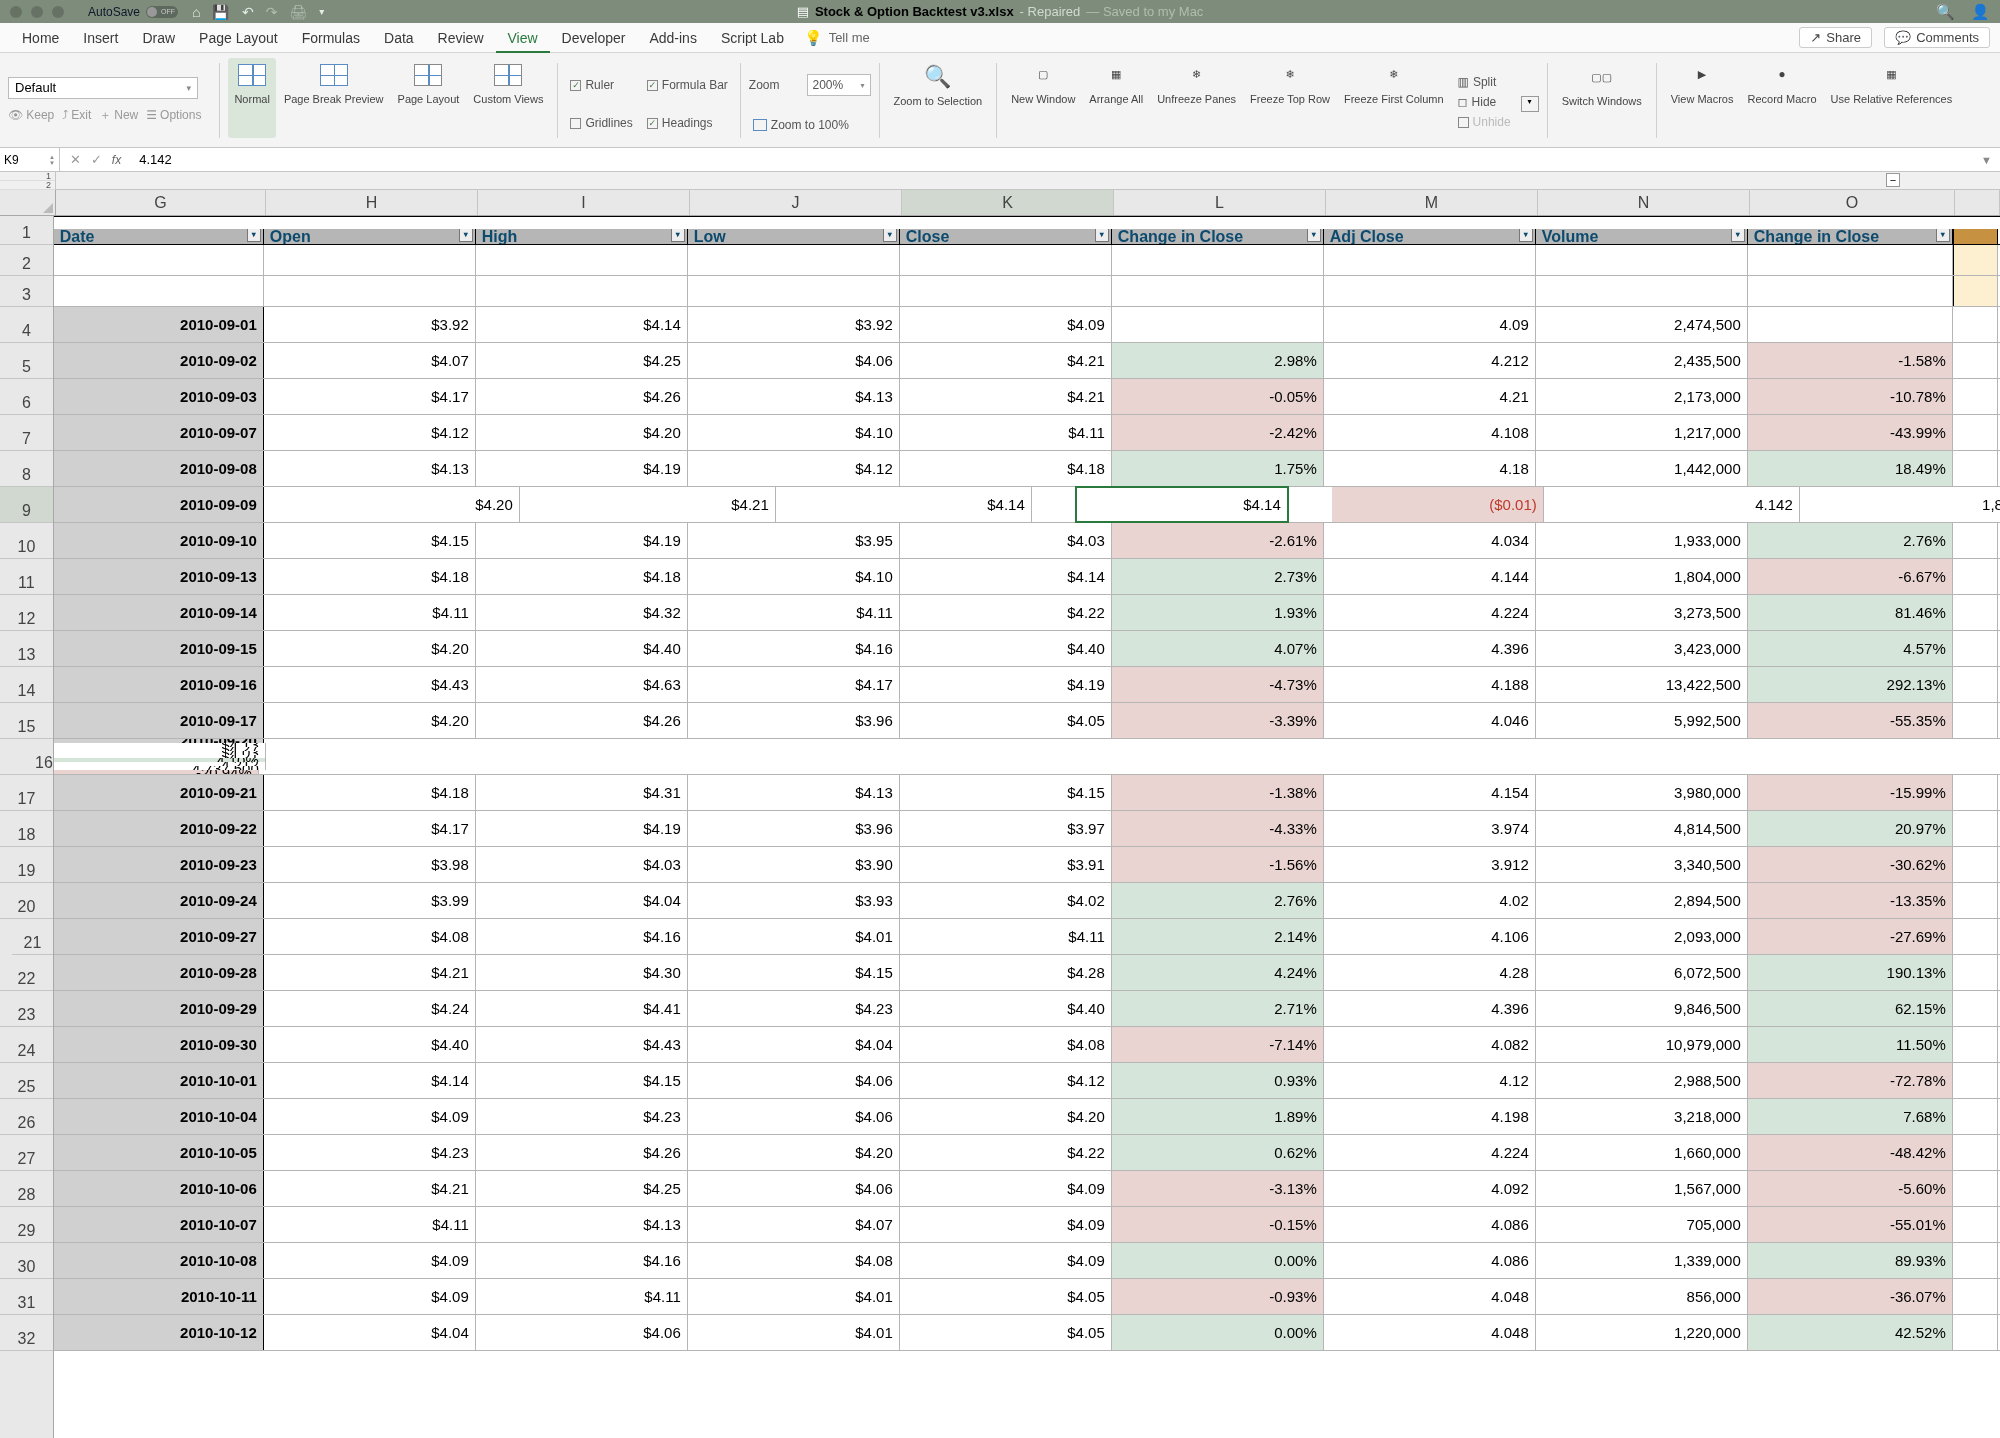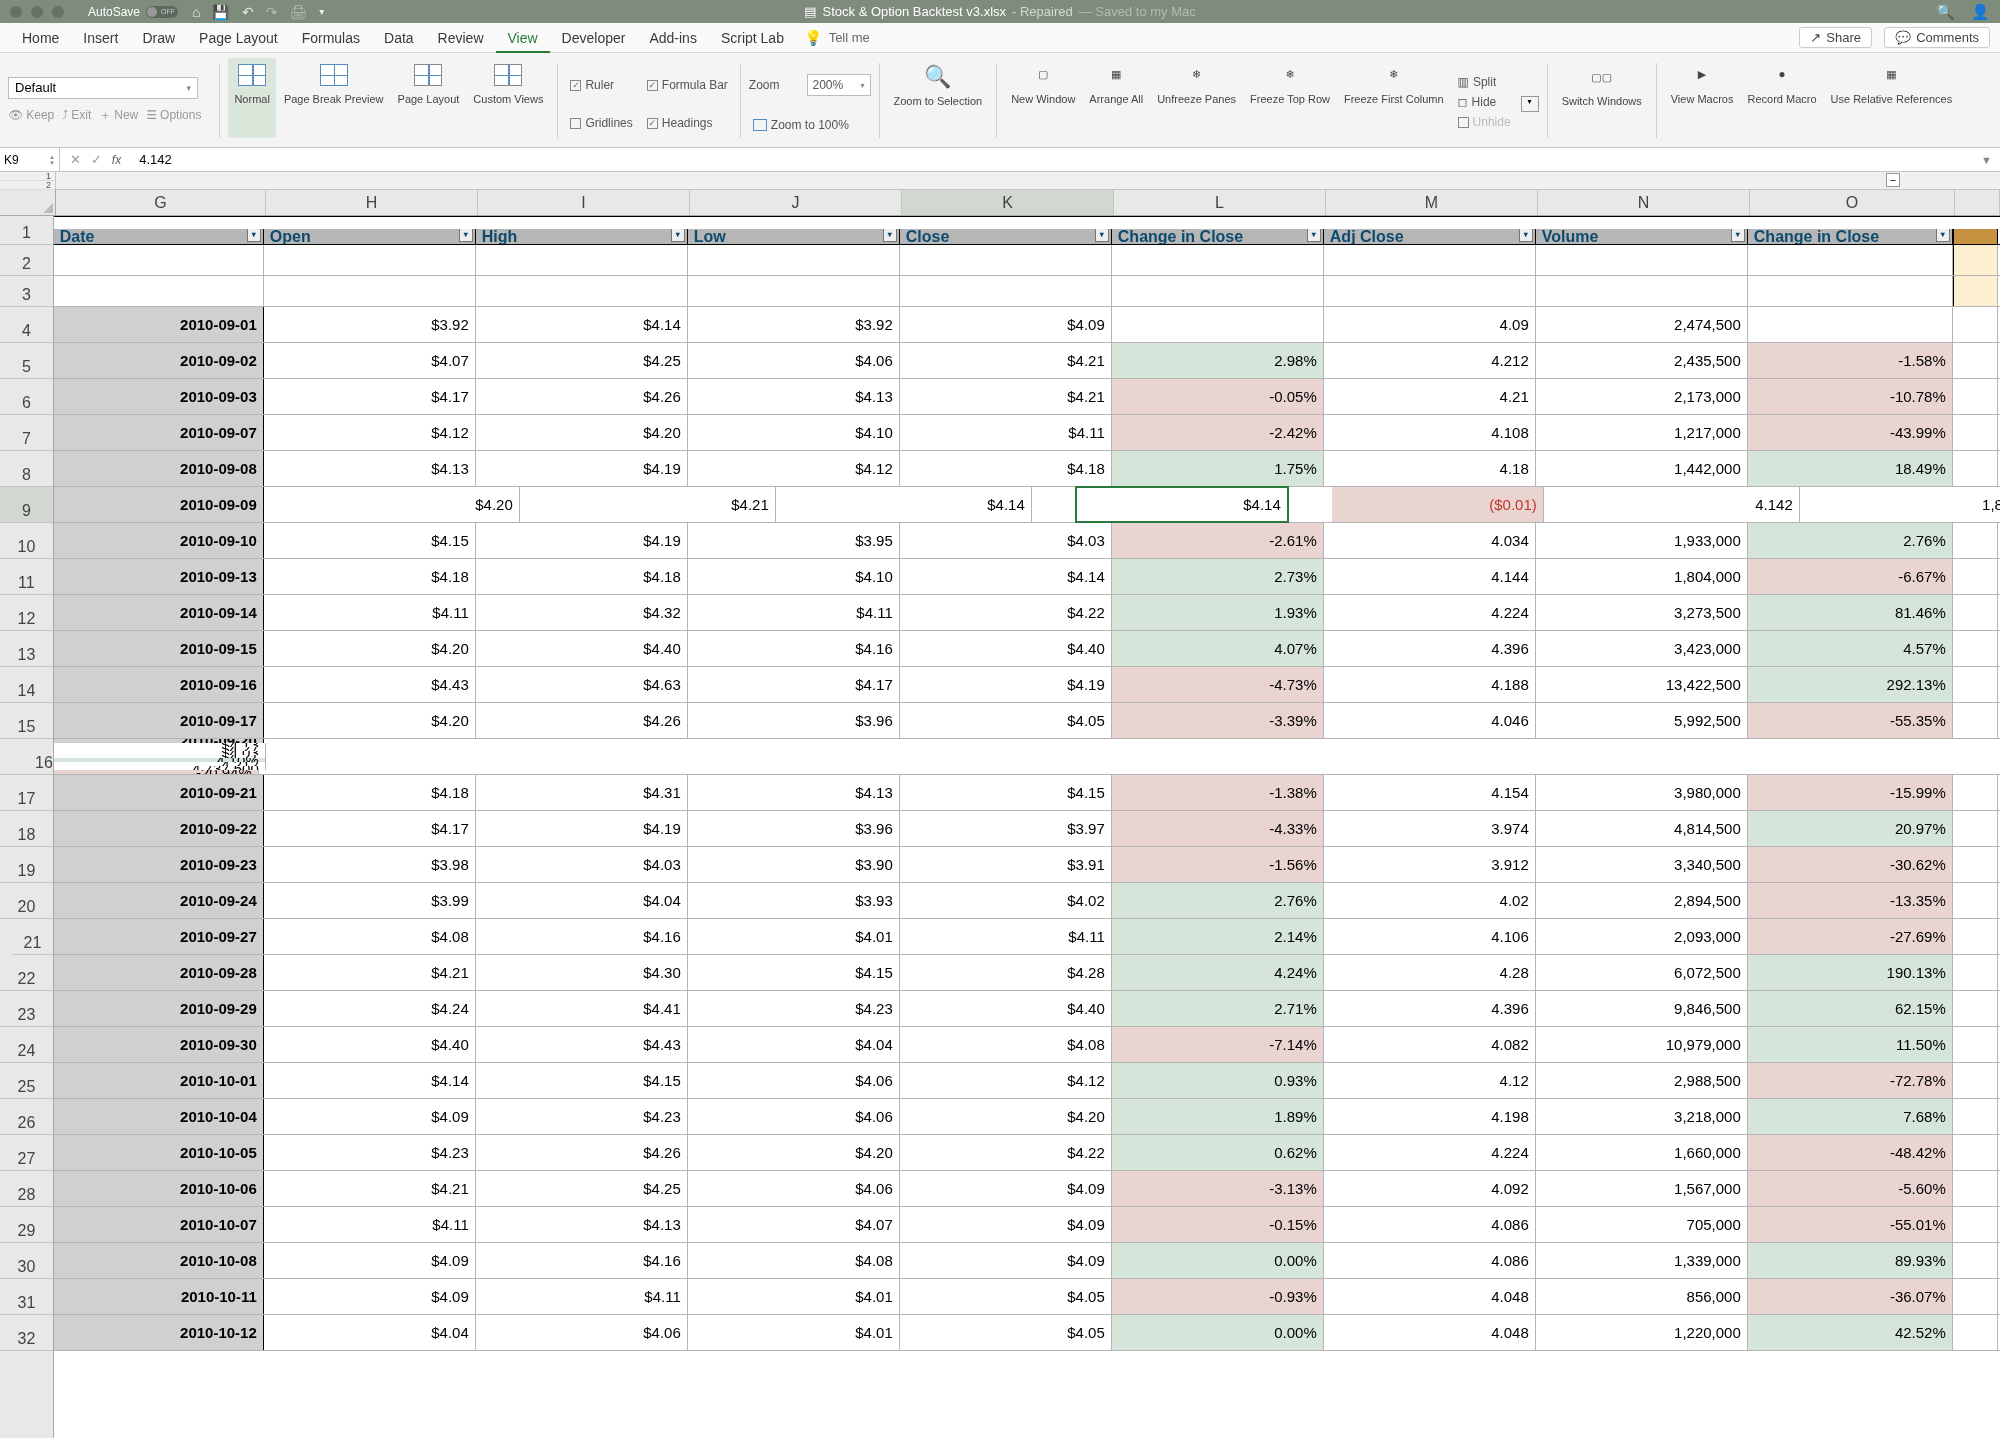--- a/index.html
+++ b/index.html
@@ -2,28 +2,28 @@
 <html><head>
 <meta charset="utf-8">
 <style>
 * { margin: 0; padding: 0; box-sizing: border-box; font-family: -apple-system, "Helvetica Neue", Arial, sans-serif; user-select: none; }
 body { background: #fff; font-size: 13px; overflow: hidden; width: 2000px; height: 1438px; }
 
 
 .titlebar { height: 23px; background: #7e8c7c; display: flex; align-items: center; padding: 0 10px; color: #fff; position: relative; }
 .traffic-lights { display: flex; gap: 9px; }
 .traffic-light { width: 12px; height: 12px; border-radius: 50%; background: rgba(0,0,0,0.18); }
-.autosave { margin-left: 24px; font-size: 12px; color: #ffffff; display: flex; align-items: center; gap: 6px; }
+.autosave { margin-left: 24px; font-size: 12px; color: #0f172a; display: flex; align-items: center; gap: 6px; }
 .autosave-toggle { width: 32px; height: 12px; background: rgba(0,0,0,0.25); border-radius: 8px; position: relative; }
 .autosave-toggle::before { content:""; position:absolute; width:10px; height:10px; background:#999; border-radius:50%; top:1px; left:1px; }
 .autosave-toggle::after { content:"OFF"; font-size:7px; color:#ccc; position:absolute; right:3px; top:2px; }
 .title-icons { display: flex; gap: 12px; margin-left: 14px; align-items: center; }
 .title-icons span { font-size: 14px; color: #e5ece5; }
 .doc-title { position: absolute; left: 50%; transform: translateX(-50%); display:flex; align-items:center; gap:6px; font-size:13px; }
-.doc-title .fname { color: #ffffff; }
+.doc-title .fname { color: #000000; font-weight: bold; }
 .doc-title .repaired { color: #d2dbd1; }
 .doc-title .saved { color: #b1bdb0; }
 .title-right { margin-left: auto; display:flex; gap:16px; font-size:15px; color:#e5ece5; }
 
 
 .ribbon-tabs { height: 30px; background: #fafafa; border-bottom: 1px solid #d4d4d4; display: flex; align-items: center; padding: 0 10px; }
 .ribbon-tab { padding: 0 12px; height: 30px; line-height: 30px; font-size: 14px; color: #3a3a3a; cursor: pointer; }
 .ribbon-tab.active { color: #2a7a3e; border-bottom: 2px solid #2a7a3e; }
 .tellme { display:flex; align-items:center; gap:6px; margin-left:8px; color:#666; font-size:13px; }
 .tellme .bulb { font-size:15px; color:#888; }

